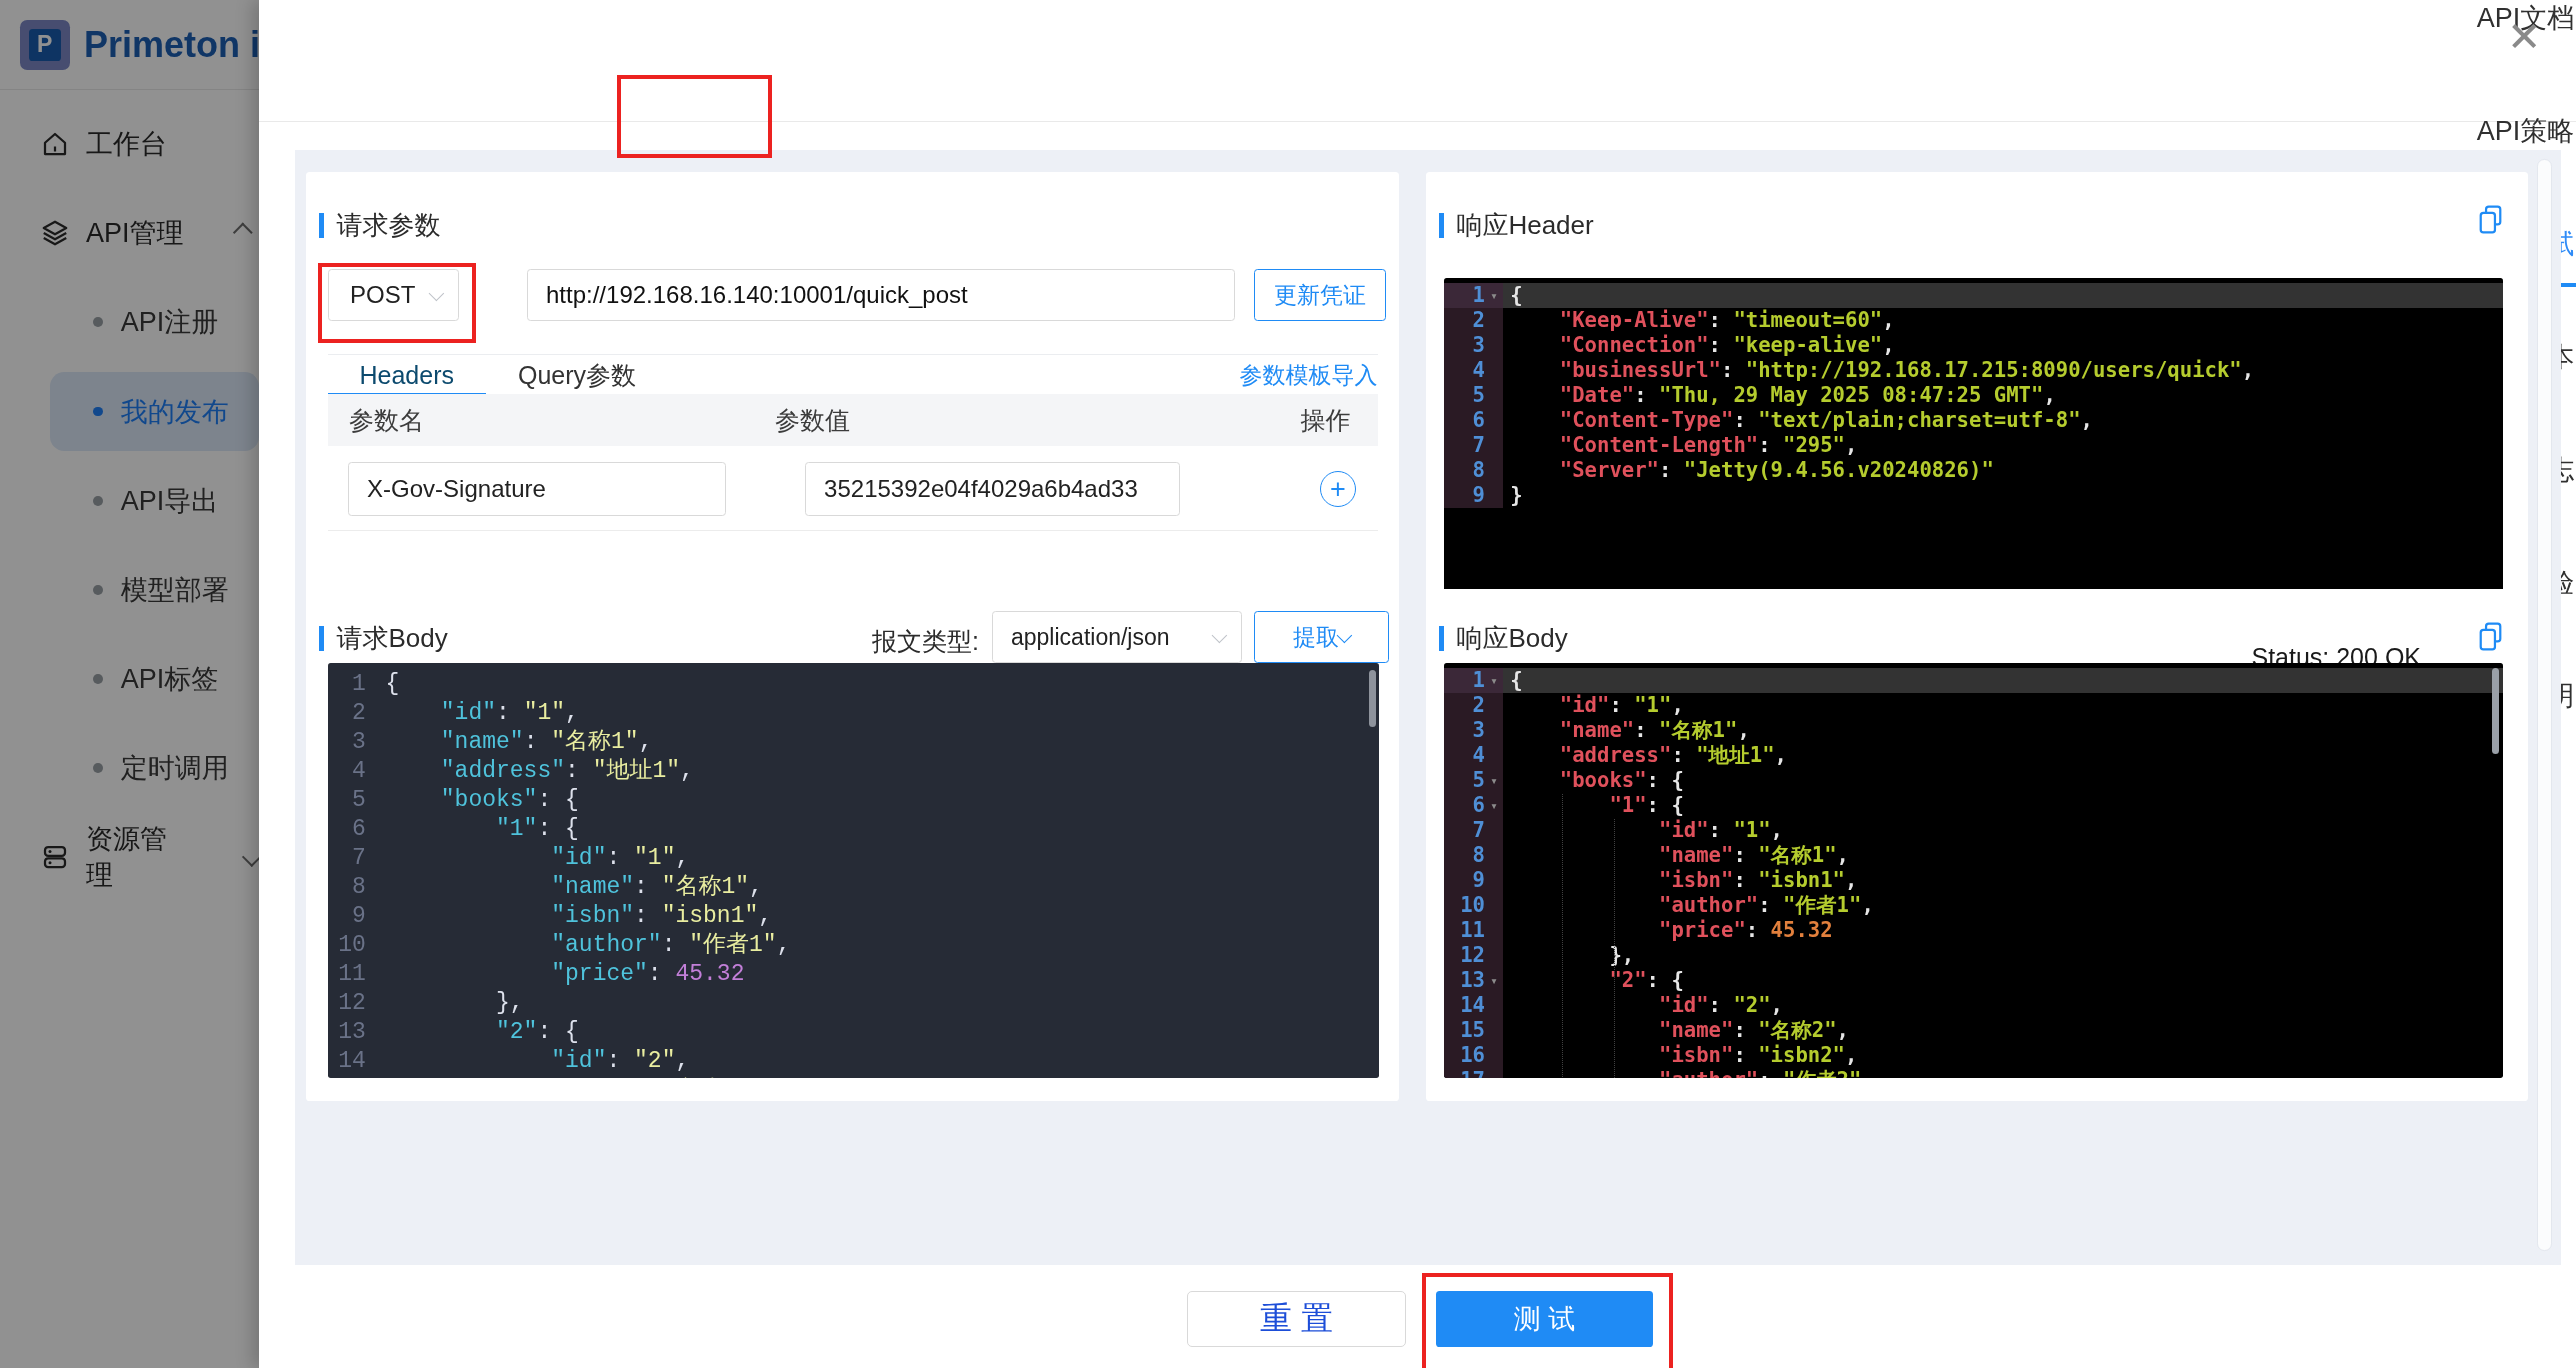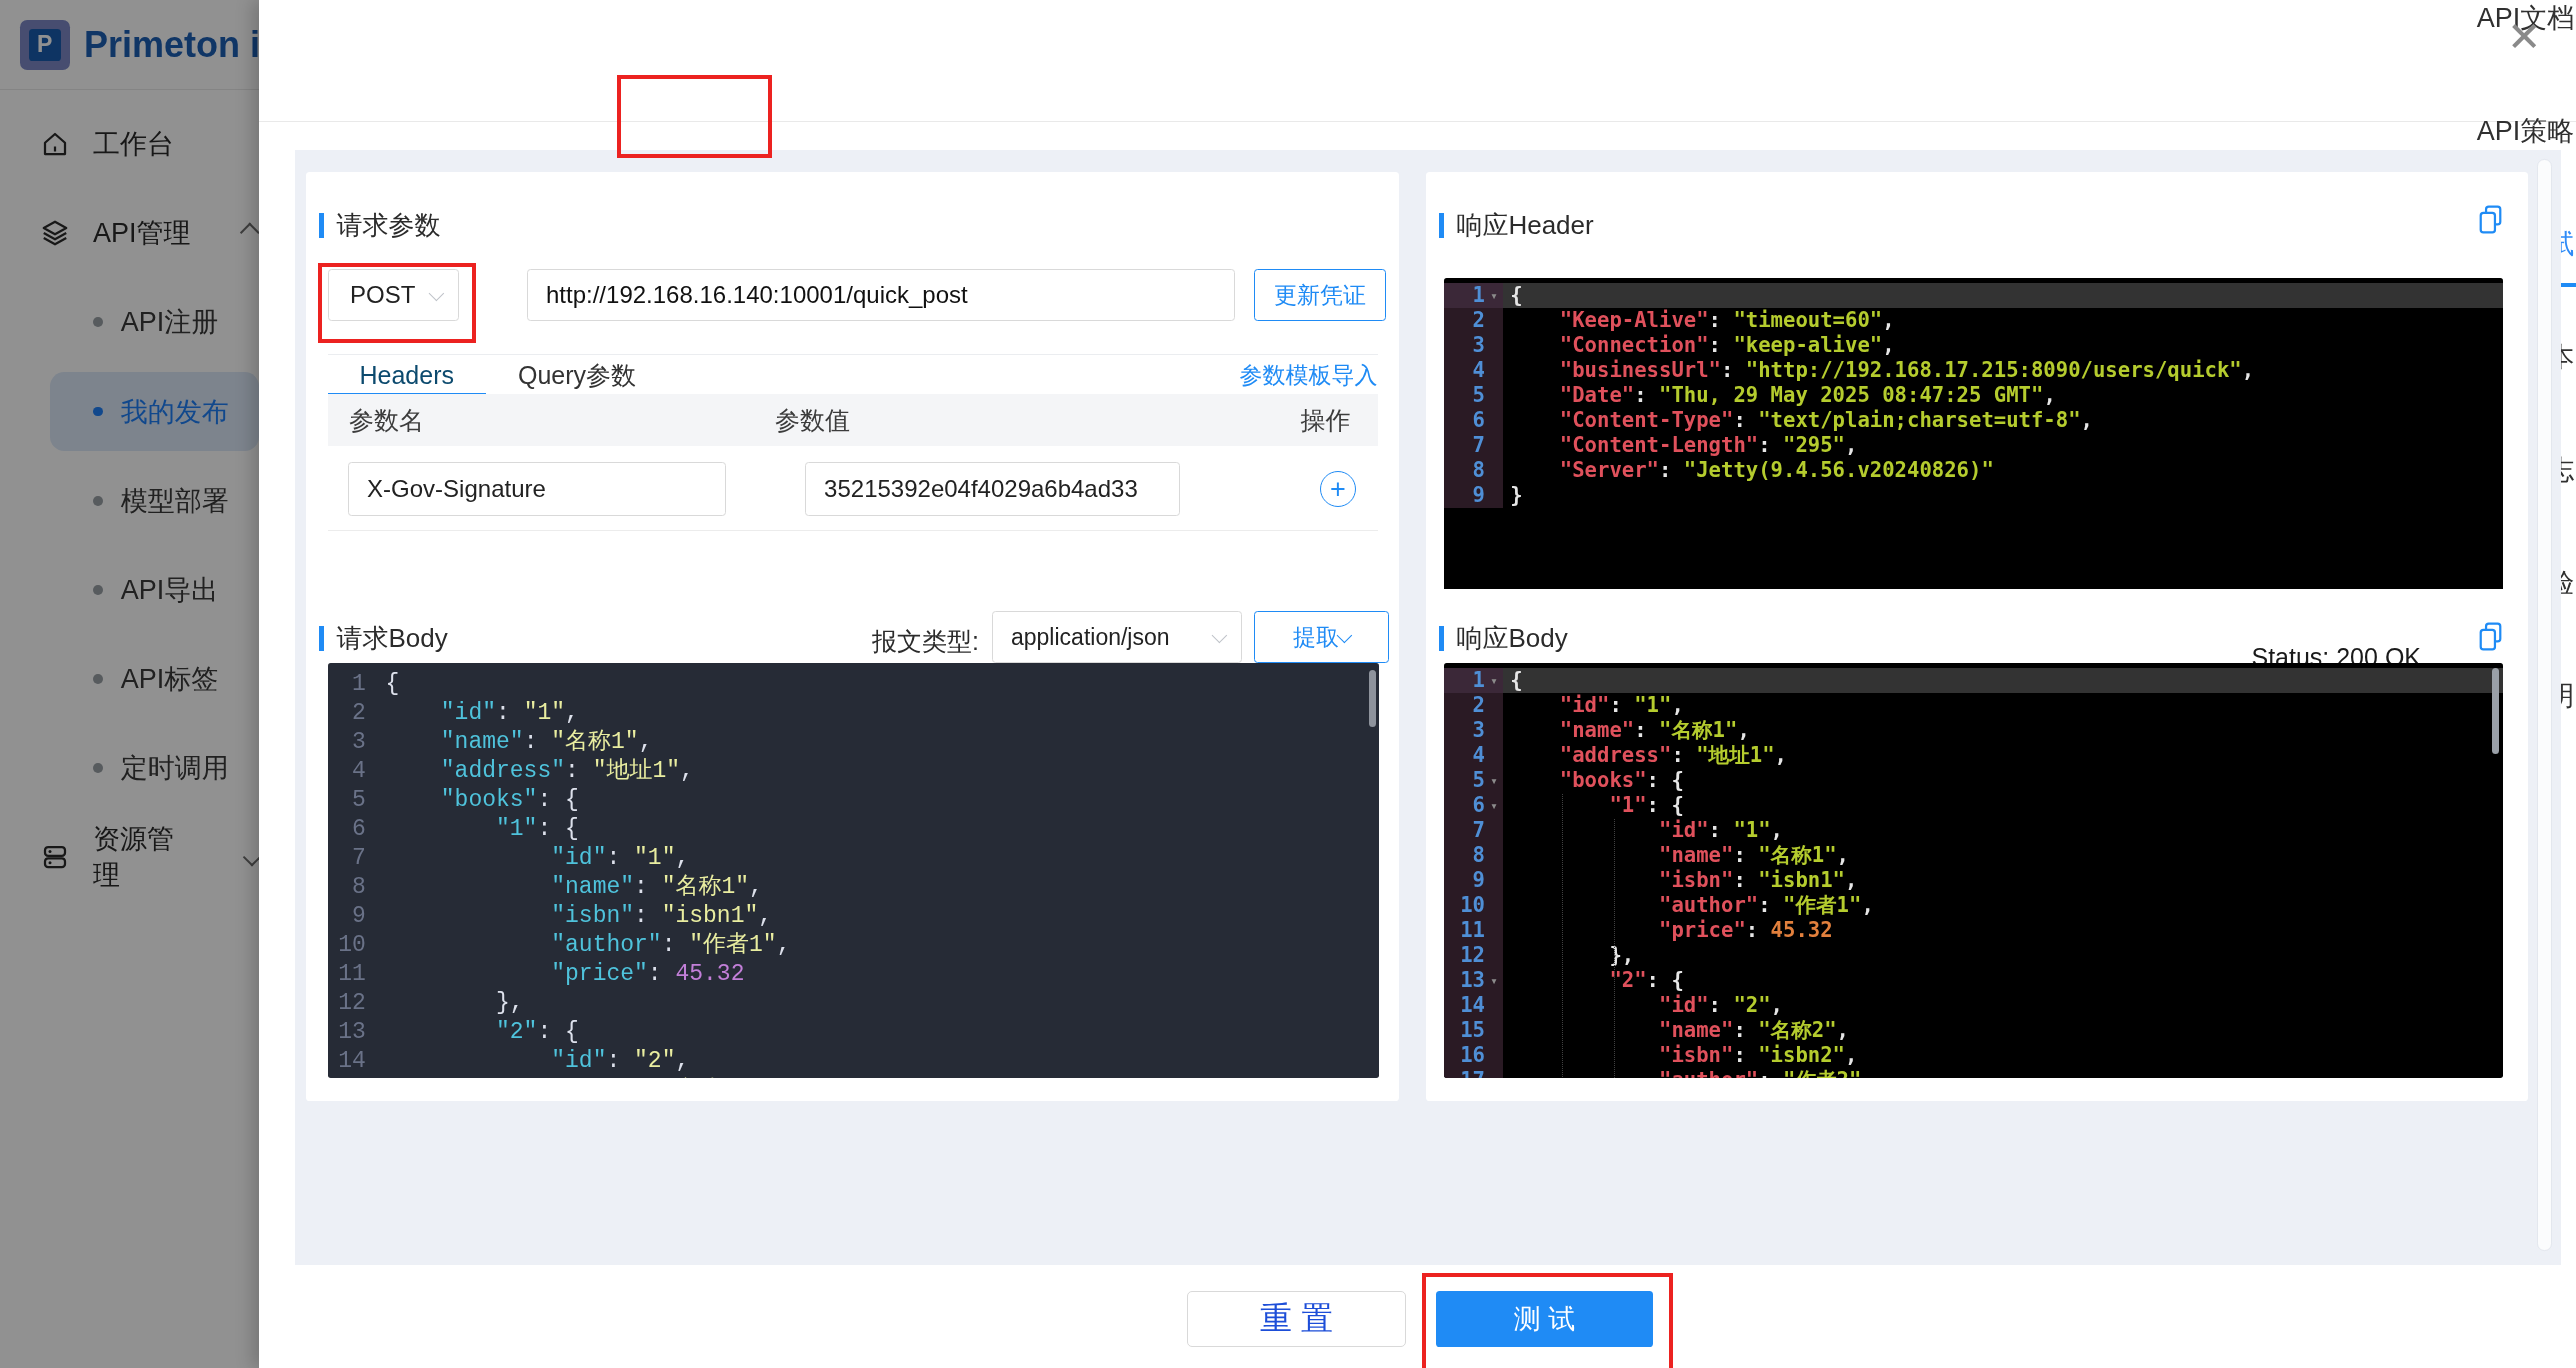--- a/index.html
+++ b/index.html
@@ -9,21 +9,21 @@
   
   .sidebar{position:absolute;left:0;top:0;width:259px;height:1368px;background:#fff;overflow:hidden;}
   .logo-row{position:absolute;left:0;top:0;width:259px;height:89px;border-bottom:0.9px solid #e8e8e8;display:flex;align-items:center;}
   .logo-badge{position:relative;width:50px;height:50px;margin-left:19.7px;background:#7d88c6;border-radius:7.2px;flex:0 0 auto;display:flex;align-items:center;justify-content:center;}
   .logo-badge .inner{width:32px;height:32px;background:#1a5cae;border-radius:3.6px;color:#fff;font-weight:bold;font-size:23px;display:flex;align-items:center;justify-content:center;}
   .logo-text{margin-left:14.3px;font-size:36px;font-weight:bold;color:#1d5fb4;white-space:nowrap;}
   .side-nav{position:absolute;left:0;top:89px;width:259px;padding-top:10.7px;}
   .side-top,.side-sub{height:89px;display:flex;align-items:center;font-size:27px;color:#2b2b2b;cursor:pointer;}
   .side-icon{width:30px;height:30px;margin-left:40px;flex:0 0 auto;}
   .side-icon svg{width:30px;height:30px;display:block;}
-  .side-top .side-label{margin-left:23px;}
+  .side-top .side-label{margin-left:16px;}
   .side-chev{margin-left:52px;}
   .side-sub .dot{width:9.8px;height:9.8px;border-radius:50%;background:#9aa0a6;margin-left:93px;flex:0 0 auto;}
   .side-sub .side-label{margin-left:18px;color:#3a3a3a;}
   .side-sub.active{background:#dce8f8;border-radius:14.3px;margin:5.4px 0 5.4px 50px;height:79px;}
   .side-sub.active .dot{background:#1f7ff7;margin-left:43px;}
   .side-sub.active .side-label{color:#1f7ff7;}
   .chev{display:inline-block;width:11.6px;height:11.6px;border-right:2.7px solid #6d6d6d;border-bottom:2.7px solid #6d6d6d;}
   .chev.up{transform:rotate(-135deg);}
   .chev.down{transform:rotate(45deg);}
   .overlay{position:absolute;left:0;top:0;width:259px;height:1368px;background:rgba(0,0,0,0.43);z-index:5;}
@@ -146,25 +146,25 @@
         <div class="side-sub">
           <span class="dot"></span>
           <span class="side-label">API注册</span>
         </div>
         <div class="side-sub active">
           <span class="dot"></span>
           <span class="side-label">我的发布</span>
         </div>
         <div class="side-sub">
           <span class="dot"></span>
-          <span class="side-label">模型部署</span>
+          <span class="side-label">API导出</span>
         </div>
         <div class="side-sub">
           <span class="dot"></span>
-          <span class="side-label">API导出</span>
+          <span class="side-label">模型部署</span>
         </div>
         <div class="side-sub">
           <span class="dot"></span>
           <span class="side-label">API标签</span>
         </div>
         <div class="side-sub">
           <span class="dot"></span>
           <span class="side-label">定时调用</span>
         </div>
         <div class="side-top">

